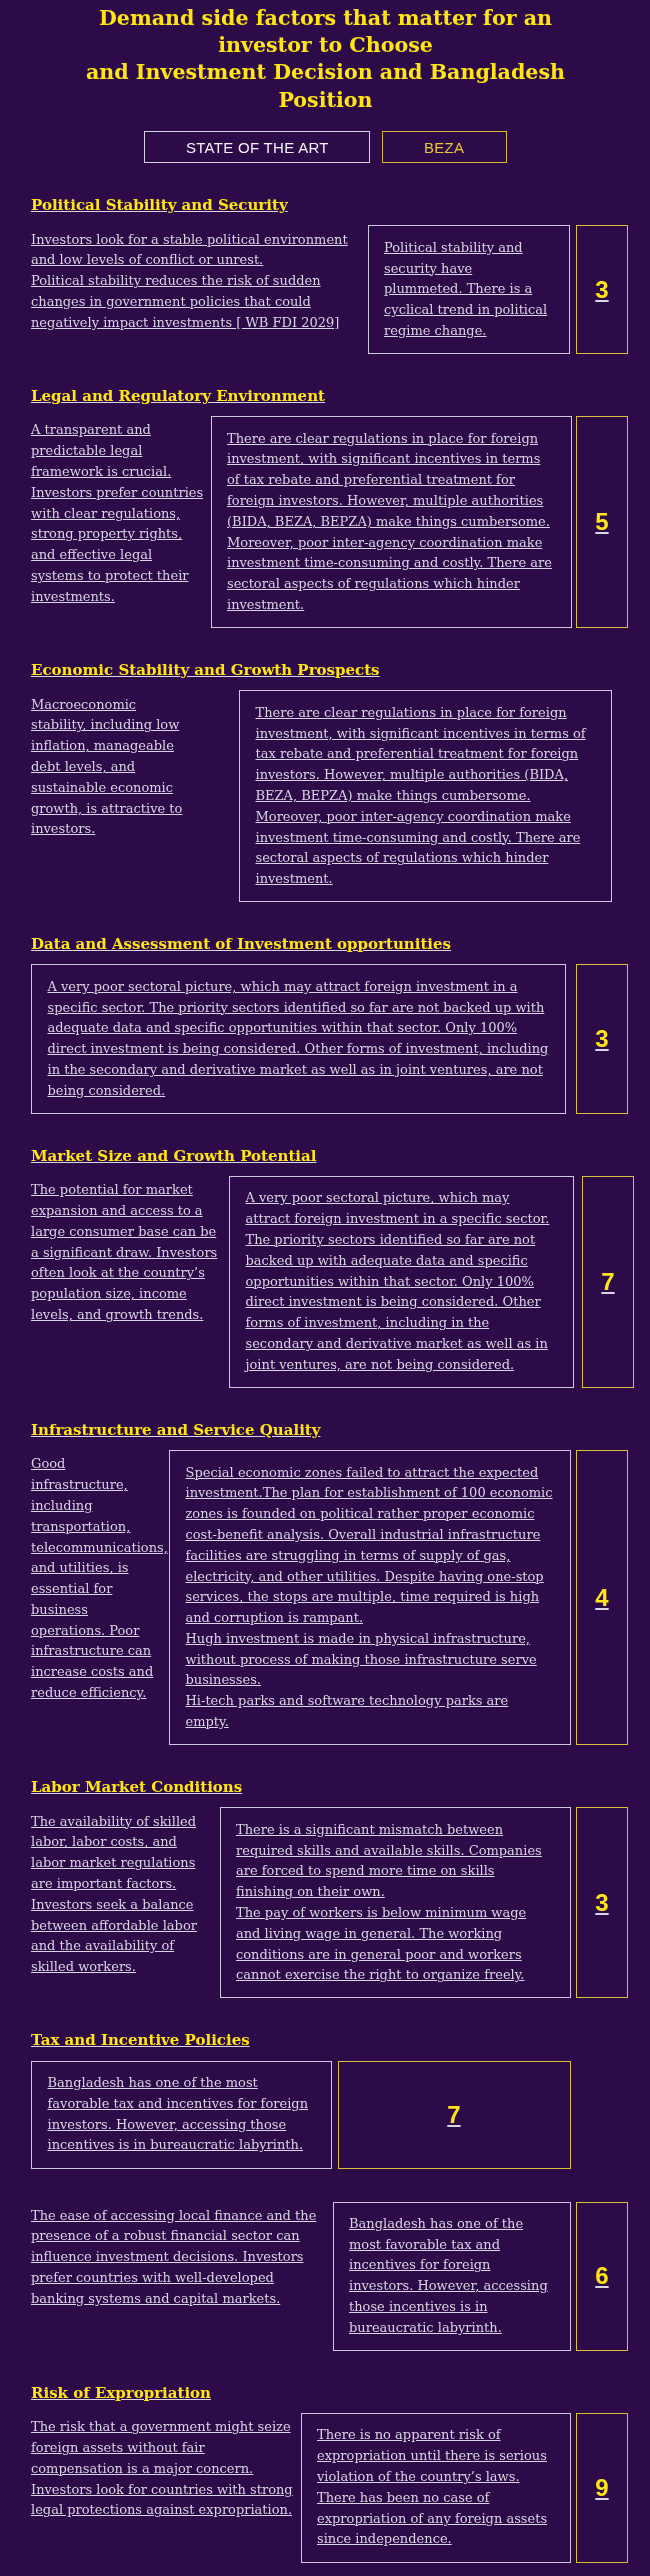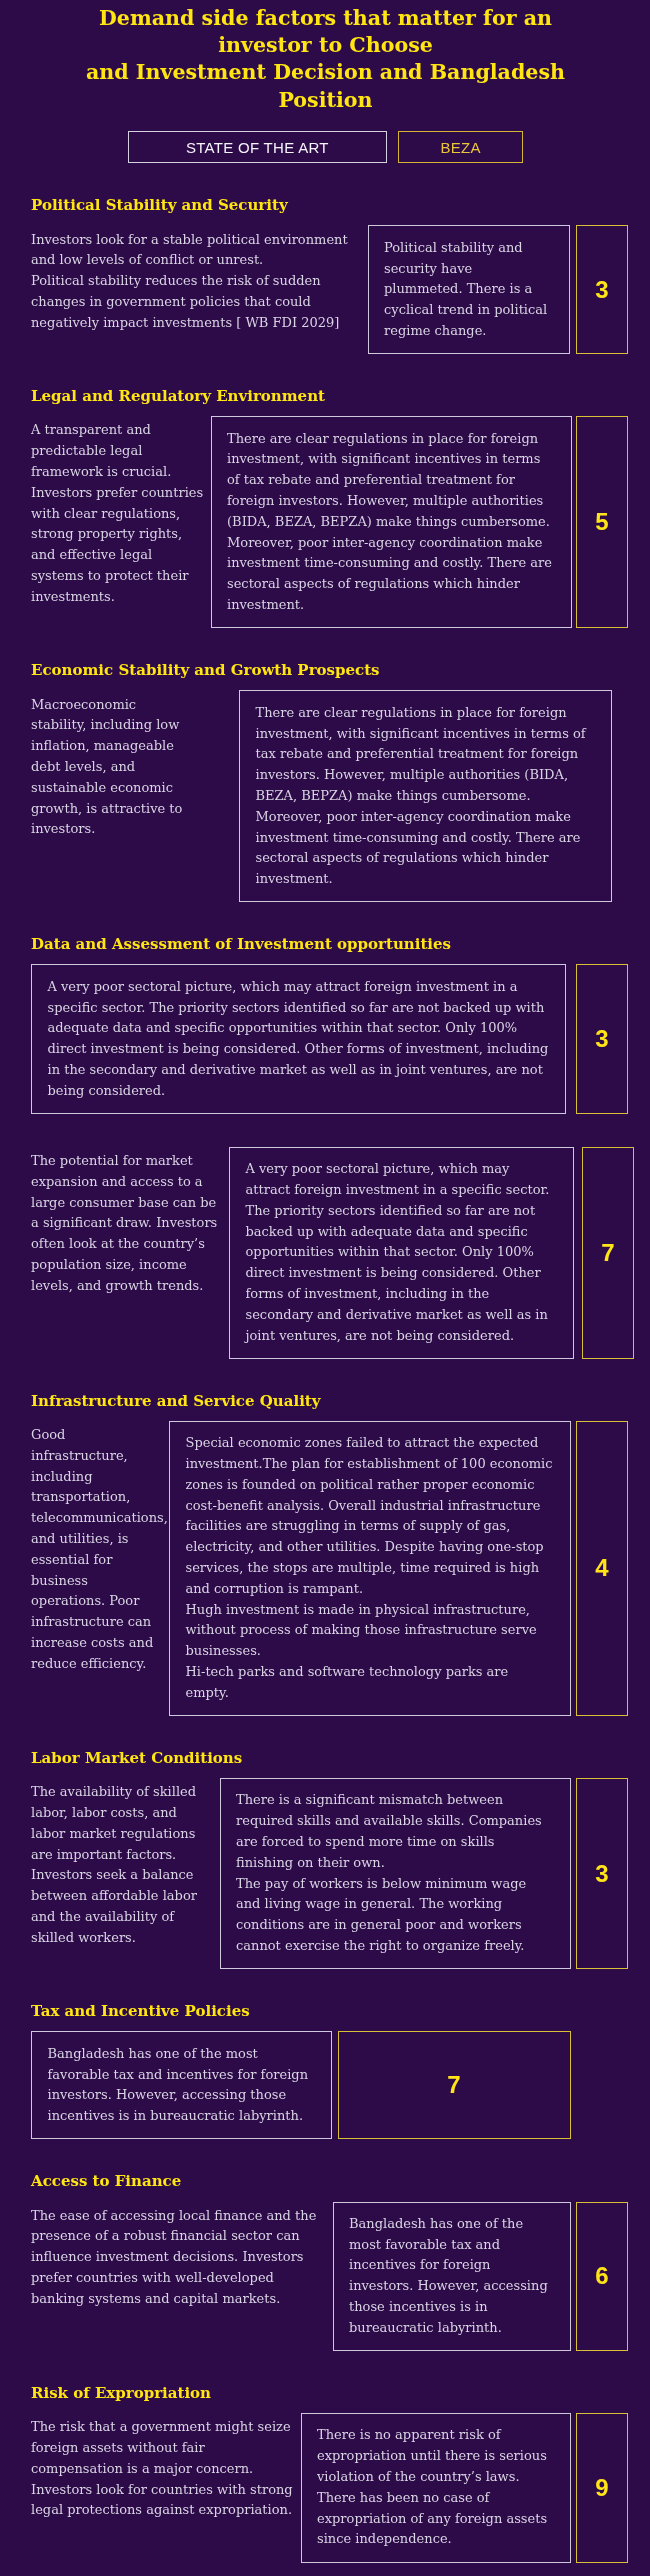--- a/index.html
+++ b/index.html
@@ -42,25 +42,25 @@
     font-family:"Liberation Sans","DejaVu Sans",sans-serif;
   }
   .hdr-btn{
     background:transparent;
     height:32px;
     display:flex;align-items:center;justify-content:center;
     font-size:15px;
     letter-spacing:0.3px;
     cursor:pointer;
   }
-  .btn-state{width:259px;border:1.5px solid #d4d2e0;color:#f5f3fb;}
+  .btn-state{width:226px;border:1.5px solid #d4d2e0;color:#f5f3fb;}
   .btn-score{width:125px;border:1.5px solid #d5b531;color:#e9c63b;}
   
   #sections{padding:0 23px 0 31px;}
-  .section{margin-top:33px;}
+  .section{margin-top:33px;text-decoration:underline;}
   .section h2{
     margin:0 0 11.3px 0;
     font-size:15px;
     font-weight:700;
     color:var(--heading_yellow);
   }
   .row{display:grid;justify-content:space-between;align-items:stretch;}
   .left{
     font-size:13px;line-height:1.6;white-space:pre-line;padding-top:4.1px;
   }
@@ -139,20 +139,21 @@
     <div class="row">
 
       <div class="box">A very poor sectoral picture, which may attract foreign investment in a specific sector. The priority sectors identified so far are not backed up with adequate data and specific opportunities within that sector. Only 100% direct investment is being considered. Other forms of investment, including in the secondary and derivative market as well as in joint ventures, are not being considered.</div>
       <div class="scorebox">
         <span>3</span>
       </div>
     </div>
   </section>
 
   <section class="section sec-5">
+    <h2>Market Size and Growth Potential</h2>
     <div class="row">
       <div class="left">The potential for market expansion and access to a large consumer base can be a significant draw. Investors often look at the country’s population size, income levels, and growth trends.</div>
       <div class="box">A very poor sectoral picture, which may attract foreign investment in a specific sector. The priority sectors identified so far are not backed up with adequate data and specific opportunities within that sector. Only 100% direct investment is being considered. Other forms of investment, including in the secondary and derivative market as well as in joint ventures, are not being considered.</div>
       <div class="scorebox">
         <span>7</span>
       </div>
     </div>
   </section>
 
   <section class="section sec-6">
@@ -184,21 +185,20 @@
     <h2>Tax and Incentive Policies</h2>
     <div class="row">
       <div class="box">Bangladesh has one of the most favorable tax and incentives for foreign investors. However, accessing those incentives is in bureaucratic labyrinth.</div>
       <div class="scorebox">
         <span>7</span>
       </div>
     </div>
   </section>
 
   <section class="section sec-9">
-    <h2>Access to Finance</h2>
     <div class="row">
       <div class="left">The ease of accessing local finance and the presence of a robust financial sector can influence investment decisions. Investors prefer countries with well-developed banking systems and capital markets.</div>
       <div class="box">Bangladesh has one of the most favorable tax and incentives for foreign investors. However, accessing those incentives is in bureaucratic labyrinth.</div>
       <div class="scorebox">
         <span>6</span>
       </div>
     </div>
   </section>
 
   <section class="section sec-10">

